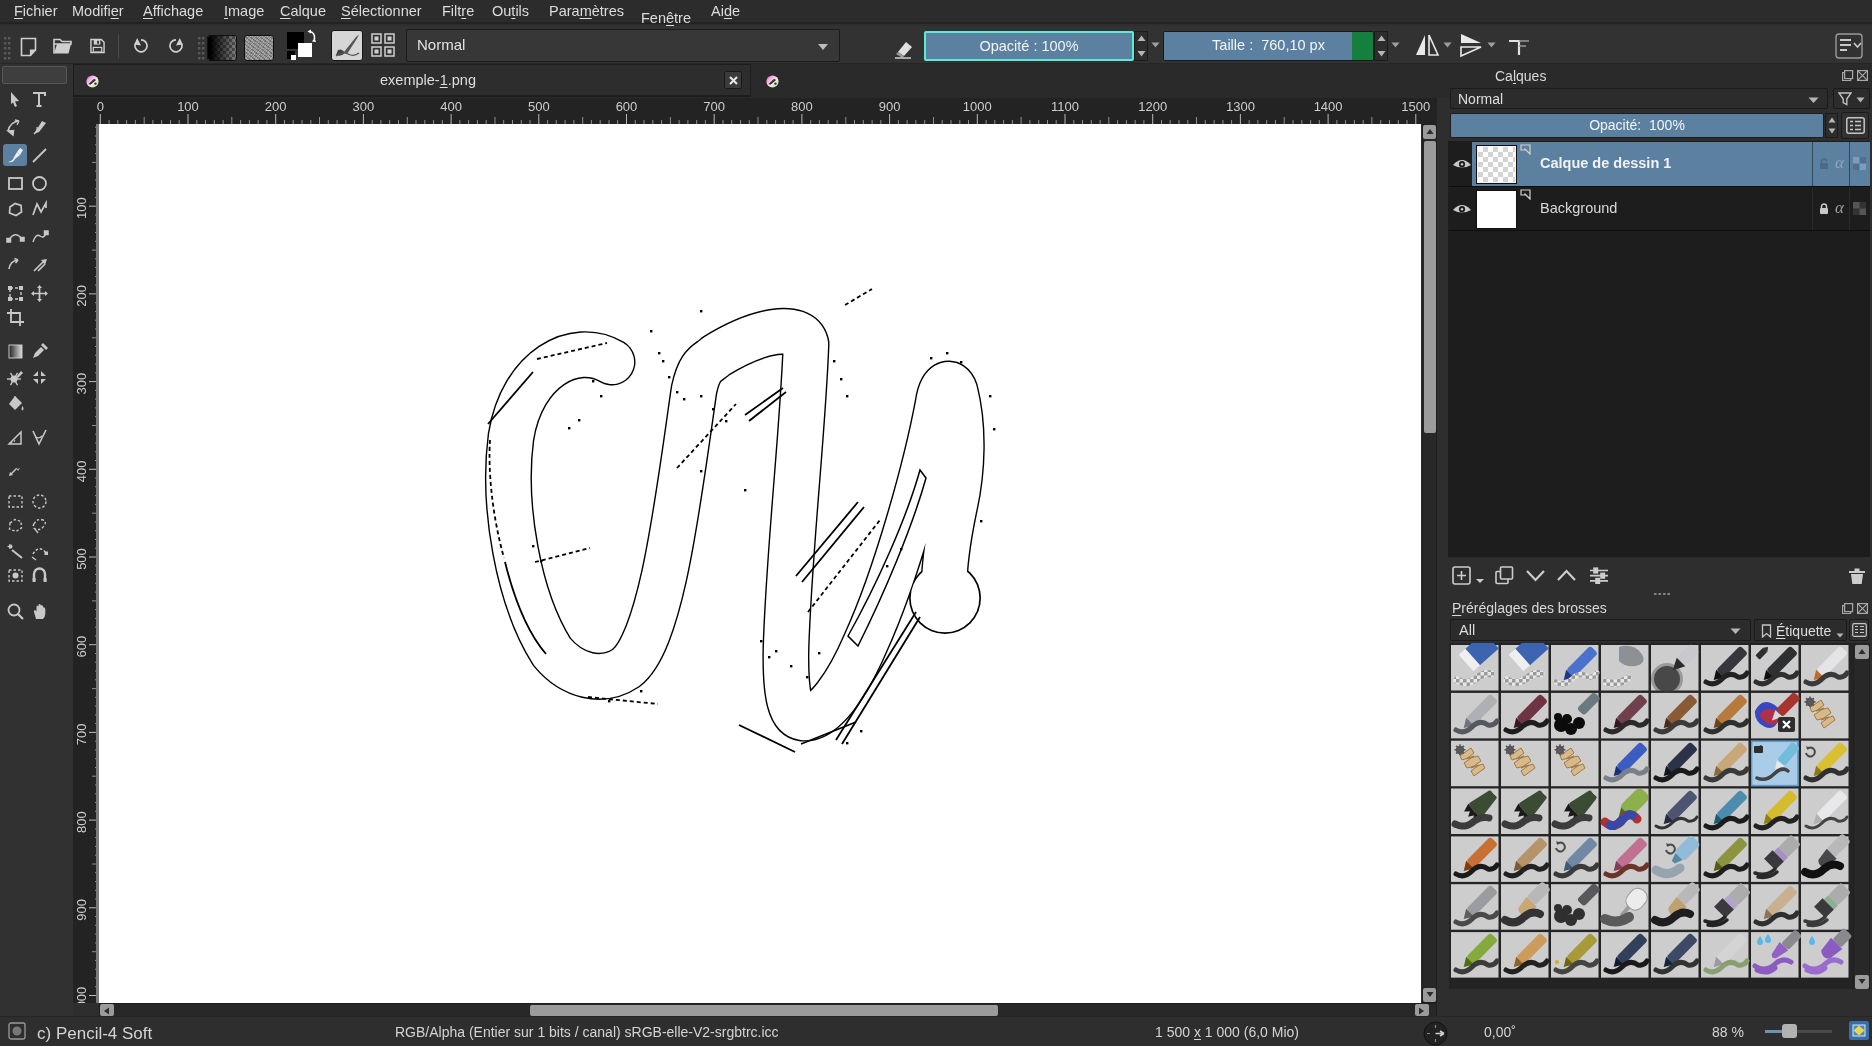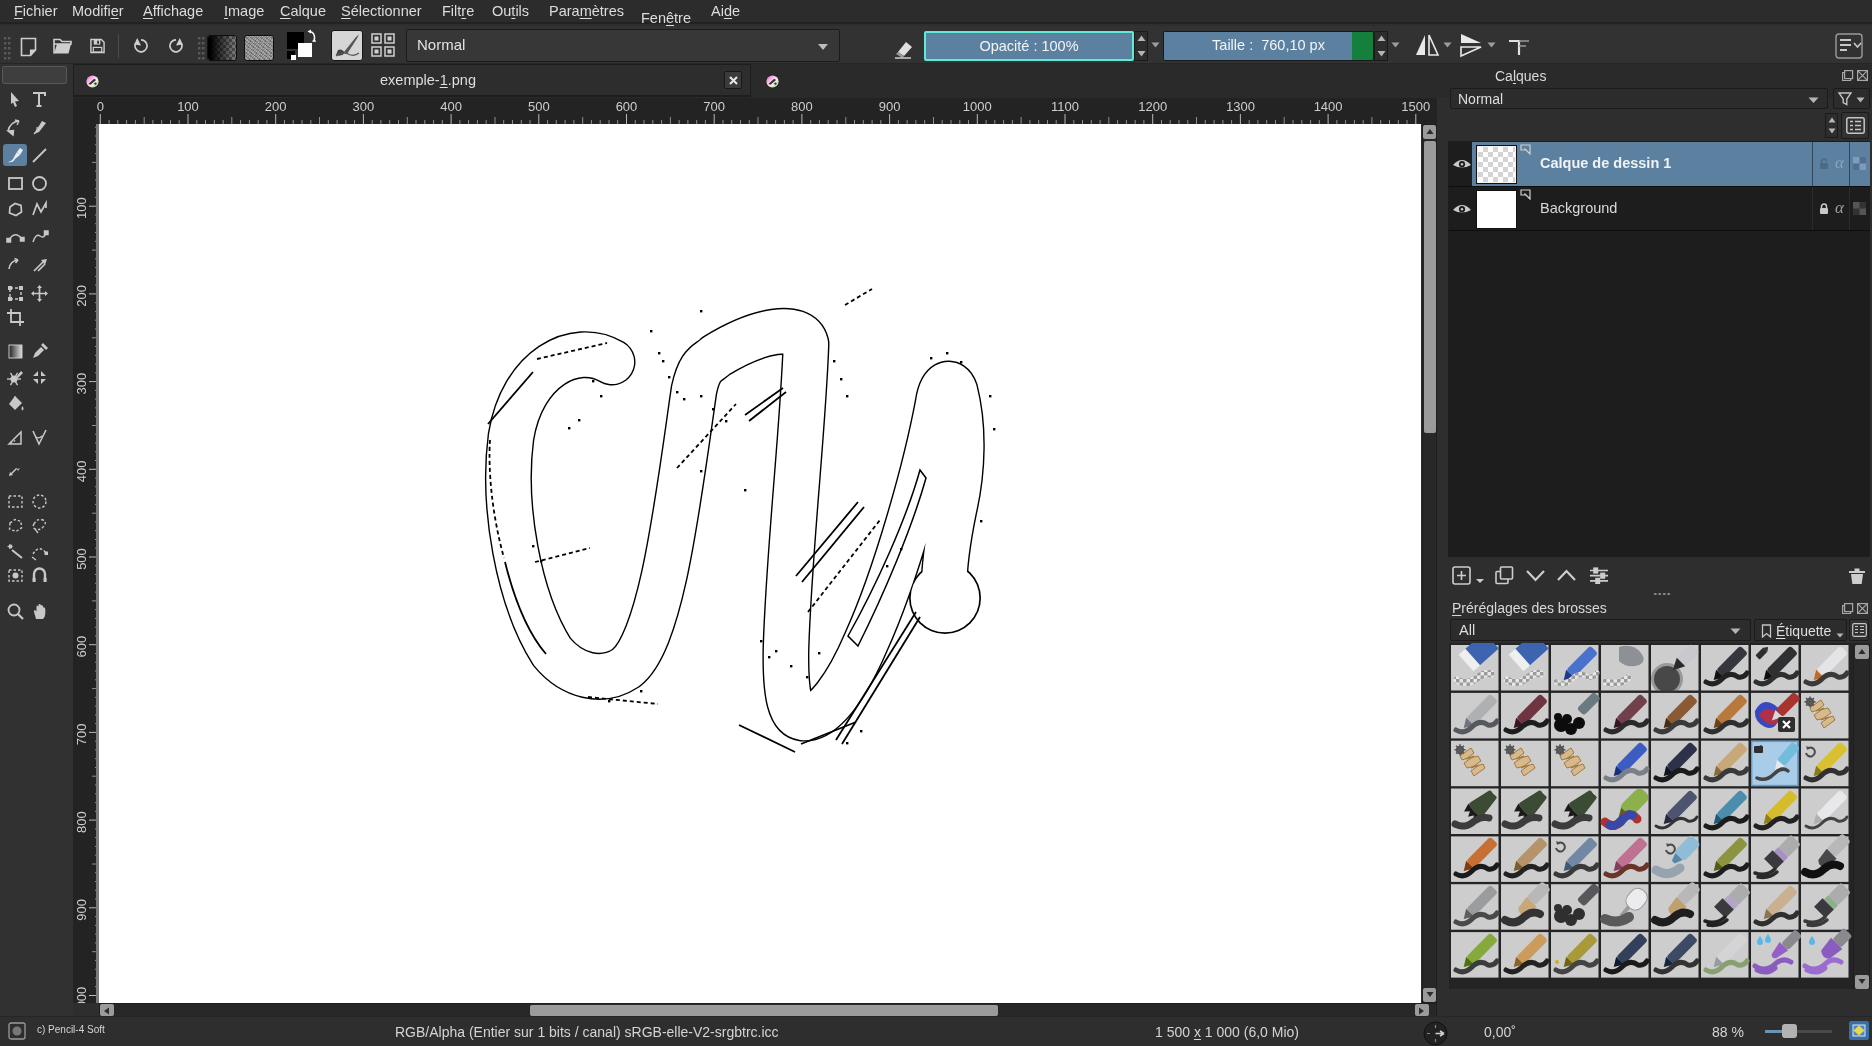--- a/index.html
+++ b/index.html
@@ -759,20 +759,23 @@
       </svg>
     </div>
     <div class="abs combo" style="left:1833px;top:88px;width:37px;height:21px;">
 <svg class="abs" style="left:4px;top:3px" width="14" height="14" viewBox="0 0 14 14">
         <path d="M1 1 H13 L8.8 7 V12.5 L5.2 10.5 V7 Z" fill="none" stroke="#c2c2c2" stroke-width="1.4"></path>
       </svg>
 <svg class="abs" style="right:4px;top:8px" width="9" height="6" viewBox="0 0 9 6">
         <path d="M0.5 0.5 L4.5 5.5 L8.5 0.5 Z" fill="#b5b5b5"></path>
       </svg>
     </div>
+    <div class="abs" style="left:1450px;top:113px;width:374px;height:25px;background:#5c80a0;border:1px solid #1b1d20;border-radius:2px;">
+<div class="abs" style="left:0;top:3px;width:100%;text-align:center;font-size:14px;color:#f2f4f6;">Opacité:&nbsp; 100%</div>
+    </div>
     <div class="abs" style="left:1825px;top:113px;width:13px;height:25px;background:#2d2d2d;border:1px solid #1b1b1b;">
 <svg class="abs" style="left:1.5px;top:3px" width="8" height="6" viewBox="0 0 8 6">
         <path d="M0.5 5.5 L4 0.5 L7.5 5.5 Z" fill="#b5b5b5"></path>
       </svg>
 <svg class="abs" style="left:1.5px;bottom:3px" width="8" height="6" viewBox="0 0 8 6">
         <path d="M0.5 0.5 L4 5.5 L7.5 0.5 Z" fill="#b5b5b5"></path>
       </svg>
     </div>
     <div class="abs combo" style="left:1841px;top:112px;width:28px;height:27px;background:#323232;">
 <svg style="margin:4px 3.5px" width="19" height="17" viewBox="0 0 19 17">
@@ -1317,21 +1320,21 @@
 <div class="abs" style="left:1854.5px;top:974.5px;width:14px;height:14px;background:#9b9b9b;border-radius:2px;">
 <svg style="margin:3.5px 3px" width="8" height="7" viewBox="0 0 8 7">
         <path d="M0.5 1 L4 6 L7.5 1 Z" fill="#2c2c2c"></path>
       </svg>
     </div>
     <div class="abs" style="left:0;top:1016px;width:1872px;height:30px;background:#2e2e2e;border-top:1px solid #262626;"></div>
     <svg class="abs" style="left:8px;top:1022px" width="18" height="18" viewBox="0 0 18 18">
 <rect x="1" y="1" width="16" height="16" rx="2" fill="none" stroke="#9a9a9a" stroke-width="1.3"></rect>
 <circle cx="9" cy="9" r="4.5" fill="#777"></circle>
     </svg>
-    <div class="abs" style="left:37px;top:1024px;font-size:10px;color:#d4d4d4;">c) Pencil-4 Soft</div>
+    <div class="abs" style="left:37px;top:1024px;font-size:17px;color:#d4d4d4;">c) Pencil-4 Soft</div>
     <div class="abs" style="left:395px;top:1024px;font-size:14px;color:#d4d4d4;">RGB/Alpha (Entier sur 1 bits / canal) sRGB-elle-V2-srgbtrc.icc</div>
     <div class="abs" style="left:1155px;top:1024px;font-size:14px;color:#d4d4d4;">1 500 <u>x</u> 1 000 (6,0 Mio)</div>
     <svg class="abs" style="left:1423px;top:1021px" width="25" height="25" viewBox="0 0 25 25">
 <circle cx="12.5" cy="12.5" r="11.5" fill="#222" stroke="#111"></circle>
 <path d="M12.5 12.5 H21 M21 12.5 l-4 -2.5 m4 2.5 l-4 2.5" stroke="#d0d0d0" stroke-width="1.5" fill="none"></path>
 <path d="M12.5 4 v3 M12.5 18 v3 M4 12.5 h3" stroke="#888" stroke-width="1.2"></path>
     </svg>
     <div class="abs" style="left:1484px;top:1024px;font-size:14px;color:#d4d4d4;">0,00˚</div>
     <div class="abs" style="left:1712px;top:1024px;font-size:14px;color:#d4d4d4;">88 %</div>
     <div class="abs" style="left:1765px;top:1030px;width:18px;height:3px;background:#6a93b8;"></div>

